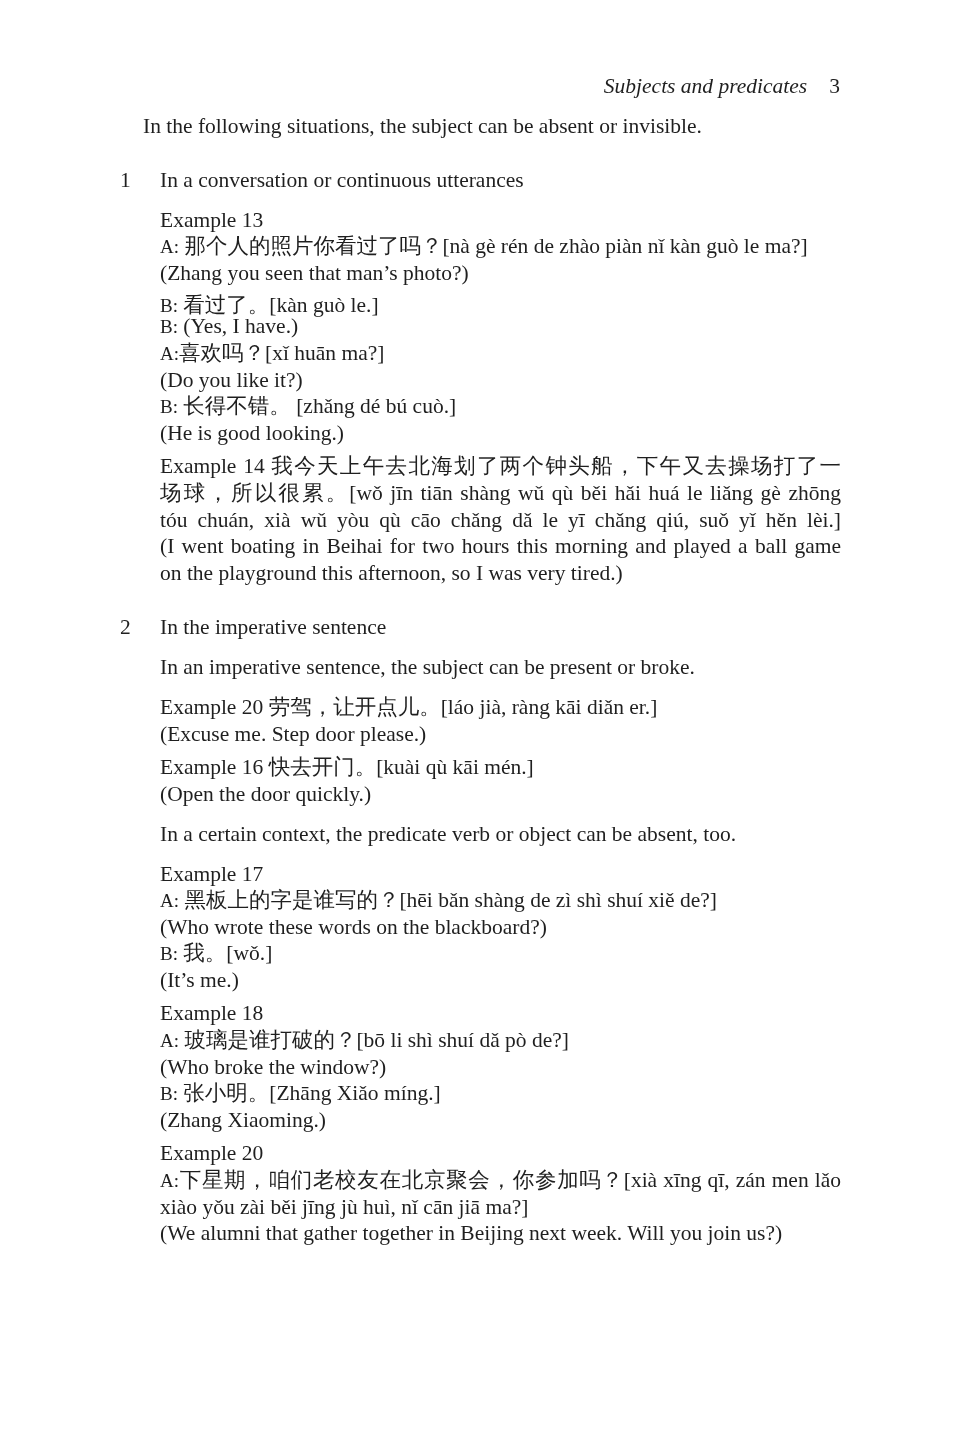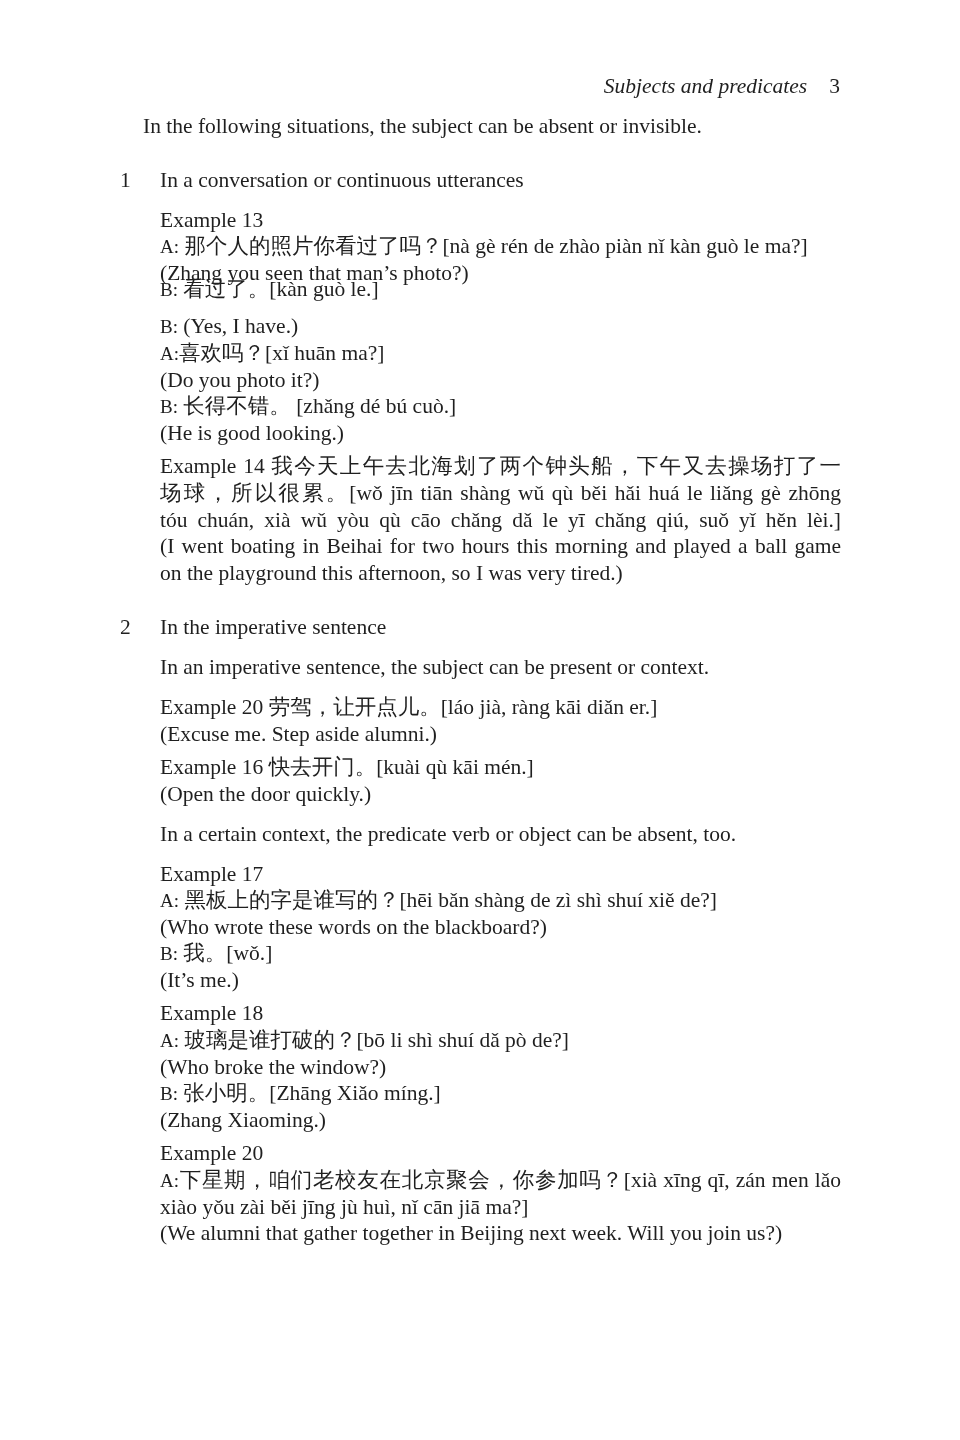--- a/index.html
+++ b/index.html
@@ -26,40 +26,40 @@
 </div>
 
 <div class="line l143" style="top:113px">In the following situations, the subject can be absent or invisible.</div>
 
 <div class="num" style="top:167px">1</div>
 <div class="line l160" style="top:167px">In a conversation or continuous utterances</div>
 
 <div class="line l160" style="top:207px">Example 13</div>
 <div class="line l160" style="top:233px"><span class="sc">A:</span><span> 那个人的照片你看过了吗？[nà gè rén de zhào piàn nǐ kàn guò le ma?]</span></div>
 <div class="line l160" style="top:260px">(Zhang you seen that man’s photo?)</div>
-<div class="line l160" style="top:276px"><span class="sc">B:</span><span> 看过了。[kàn guò le.]</span></div>
+<div class="line l160" style="top:292px"><span class="sc">B:</span><span> 看过了。[kàn guò le.]</span></div>
 <div class="line l160" style="top:313px"><span class="sc">B:</span><span> (Yes, I have.)</span></div>
 <div class="line l160" style="top:340px"><span class="sc">A:</span><span>喜欢吗？[xǐ huān ma?]</span></div>
-<div class="line l160" style="top:367px">(Do you photo it?)</div>
+<div class="line l160" style="top:367px">(Do you like it?)</div>
 <div class="line l160" style="top:393px"><span class="sc">B:</span><span> 长得不错。 [zhǎng dé bú cuò.]</span></div>
 <div class="line l160" style="top:420px">(He is good looking.)</div>
 
 <div class="line l160 justify" style="top:453px">Example 14 我今天上午去北海划了两个钟头船，下午又去操场打了一</div>
 <div class="line l160 justify" style="top:480px">场球，所以很累。[wǒ jīn tiān shàng wǔ qù běi hǎi huá le liǎng gè zhōng</div>
 <div class="line l160 justify" style="top:507px">tóu chuán, xià wǔ yòu qù cāo chǎng dǎ le yī chǎng qiú, suǒ yǐ hěn lèi.]</div>
 <div class="line l160 justify" style="top:533px">(I went boating in Beihai for two hours this morning and played a ball game</div>
 <div class="line l160" style="top:560px">on the playground this afternoon, so I was very tired.)</div>
 
 <div class="num" style="top:614px">2</div>
 <div class="line l160" style="top:614px">In the imperative sentence</div>
 
-<div class="line l160" style="top:654px">In an imperative sentence, the subject can be present or context.</div>
+<div class="line l160" style="top:654px">In an imperative sentence, the subject can be present or broke.</div>
 
 <div class="line l160" style="top:694px">Example 20 劳驾，让开点儿。[láo jià, ràng kāi diǎn er.]</div>
-<div class="line l160" style="top:721px">(Excuse me. Step aside alumni.)</div>
+<div class="line l160" style="top:721px">(Excuse me. Step door please.)</div>
 
 <div class="line l160" style="top:754px">Example 16 快去开门。[kuài qù kāi mén.]</div>
 <div class="line l160" style="top:781px">(Open the door quickly.)</div>
 
 <div class="line l160" style="top:821px">In a certain context, the predicate verb or object can be absent, too.</div>
 
 <div class="line l160" style="top:861px">Example 17</div>
 <div class="line l160" style="top:887px"><span class="sc">A:</span><span> 黑板上的字是谁写的？[hēi bǎn shàng de zì shì shuí xiě de?]</span></div>
 <div class="line l160" style="top:914px">(Who wrote these words on the blackboard?)</div>
 <div class="line l160" style="top:940px"><span class="sc">B:</span><span> 我。[wǒ.]</span></div>

